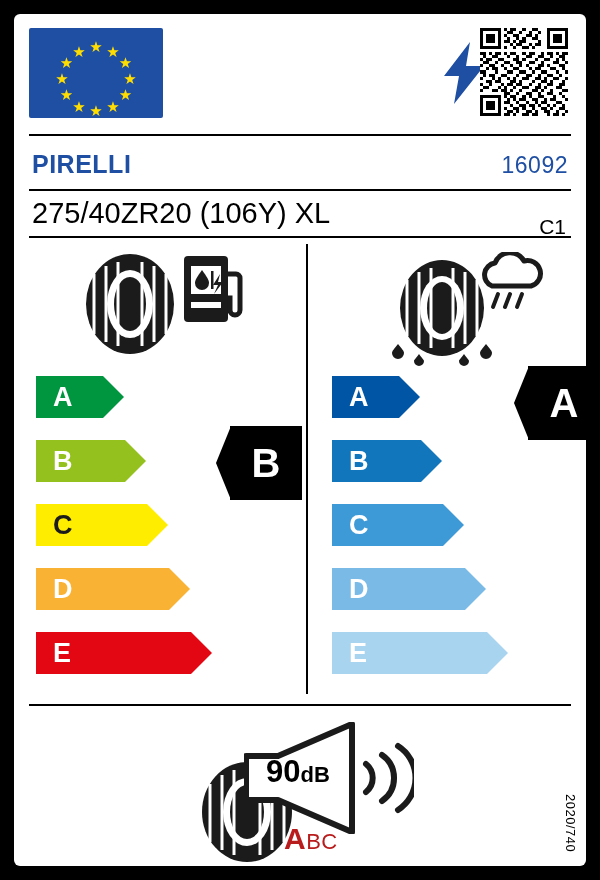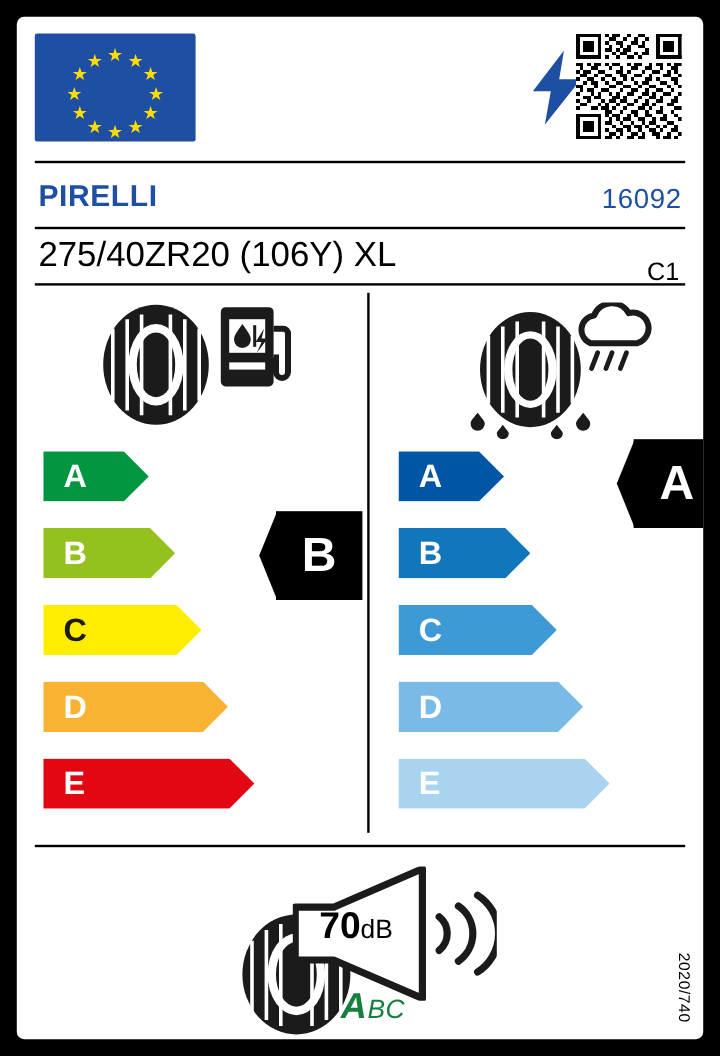--- a/index.html
+++ b/index.html
@@ -211,30 +211,29 @@
   .noise-db {
     position: absolute;
     left: 252px;
     top: 40px;
     font-size: 31px;
     font-weight: bold;
     color: #000000;
   }
   .noise-db .unit {
     font-size: 22px;
-    font-weight: normal;
+    font-weight: bold;
   }
   .noise-class {
     position: absolute;
     left: 270px;
     top: 108px;
     font-size: 22px;
-    color: #15803d;
+    color: #b91c1c;
     letter-spacing: 0.5px;
-    font-style: italic;
   }
   .noise-class .a {
     font-size: 30px;
     font-weight: bold;
   }
 
   .sidecode {
     position: absolute;
     right: 8px;
     bottom: 14px;
@@ -634,21 +633,21 @@
       <svg style="position:absolute; left:230px; top:8px; width:170px; height:112px;" viewBox="0 0 170 112">
         <path d="M2 34 H34 L108 2 V110 L34 78 H2 Z" fill="#ffffff" stroke="#1b1b1b" stroke-width="6" stroke-linejoin="round"></path>
         <g fill="none" stroke="#1b1b1b" stroke-width="6" stroke-linecap="round">
           <path d="M122 42 a18 18 0 0 1 0 28"></path>
           <path d="M138 33 a28 28 0 0 1 0 46"></path>
           <path d="M154 24 a38 38 0 0 1 0 64"></path>
         </g>
       </svg>
 
       <div class="noise-db">
-        <span>70</span><span class="unit">dB</span>
+        <span>90</span><span class="unit">dB</span>
       </div>
 
       <div class="noise-class">
         <span class="a">A</span><span>BC</span>
       </div>
     </div>
 
     <div class="sidecode">2020/740</div>
 
   </div>

